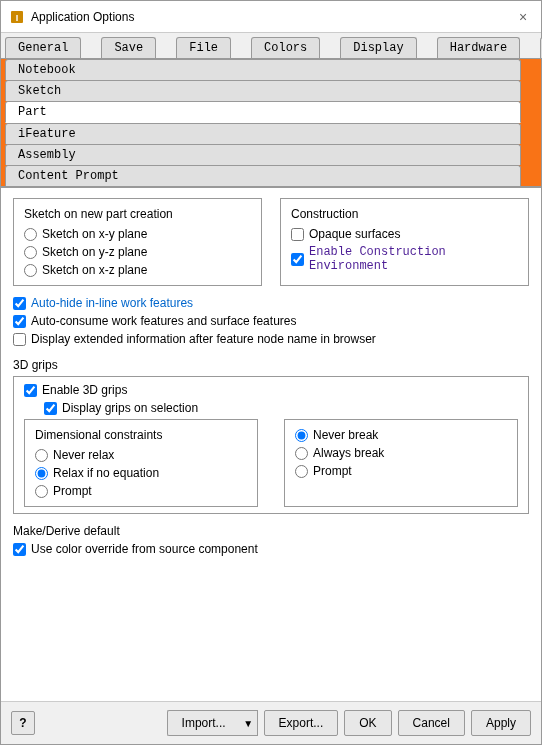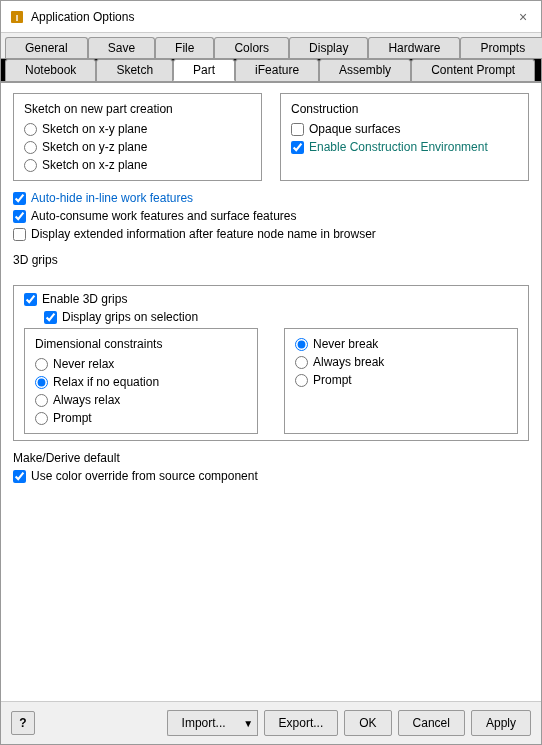--- a/index.html
+++ b/index.html
@@ -52,41 +52,43 @@
       color: #666;
     }
     .tabs-row {
       display: flex;
       background: #f0f0f0;
       border-bottom: 1px solid #999;
       padding-top: 4px;
       padding-left: 4px;
     }
     .tab {
-      padding: 3px 19px;
+      padding: 3px 12px;
       border: 1px solid #999;
       border-bottom: none;
       background: #e0e0e0;
       cursor: pointer;
-      margin-right: 0;
+      margin-right: 20px;
       font-size: 12px;
       color: #000;
       border-radius: 3px 3px 0 0;
+      font-family: Liberation Mono, monospace;
     }
     .tab.active {
       background: #fff;
       border-bottom: 1px solid #fff;
       z-index: 1;
       position: relative;
     }
     .tabs-row-2 {
       display: flex;
-      background: #000000;
+      background: #f97316;
       border-bottom: 2px solid #999;
       padding-left: 4px;
+      flex-direction: column;
     }
     .content {
       flex: 1;
       background: #fff;
       padding: 10px 12px;
       overflow-y: auto;
     }
     .row-sections {
       display: flex;
       gap: 18px;
@@ -141,21 +143,21 @@
       padding: 6px 10px;
       margin-bottom: 8px;
       background: #fff;
     }
     .grips-section {
       margin-bottom: 8px;
     }
     .grips-title {
       font-size: 12px;
       color: #000;
-      margin-bottom: 18px;
+      margin-bottom: 4px;
     }
     .constraints-row {
       display: flex;
       gap: 26px;
     }
     .constraint-box {
       border: 1px solid #999;
       padding: 8px 10px;
       flex: 1;
     }
@@ -296,21 +298,21 @@
 
       <div class="section-box">
         <div class="section-title">Construction</div>
         <div class="check-group">
           <label class="check-item">
             <input type="checkbox" style="">
             <span>Opaque surfaces</span>
           </label>
           <label class="check-item">
             <input type="checkbox" checked="" style="">
-            <span style="color:#0f766e;">Enable Construction Environment</span>
+            <span style="color:#4c1d95;font-family:Liberation Mono, monospace;">Enable Construction Environment</span>
           </label>
         </div>
       </div>
     </div>
 
     <label class="checkbox-line">
       <input type="checkbox" checked="" style="">
       <span style="color:#0066cc;">Auto-hide in-line work features</span>
     </label>
     <label class="checkbox-line">
@@ -343,24 +345,20 @@
           <div class="constraint-box">
             <div class="constraint-title">Dimensional constraints</div>
             <div class="radio-group">
               <label class="radio-item">
                 <input type="radio" name="dimensional" style="">
                 <span>Never relax</span>
               </label>
               <label class="radio-item">
                 <input type="radio" name="dimensional" checked="" style="">
                 <span>Relax if no equation</span>
-              </label>
-              <label class="radio-item">
-                <input type="radio" name="dimensional" style="">
-                <span>Always relax</span>
               </label>
               <label class="radio-item">
                 <input type="radio" name="dimensional" style="">
                 <span>Prompt</span>
               </label>
             </div>
           </div>
 
           <div class="constraint-box">
             <div class="radio-group">

